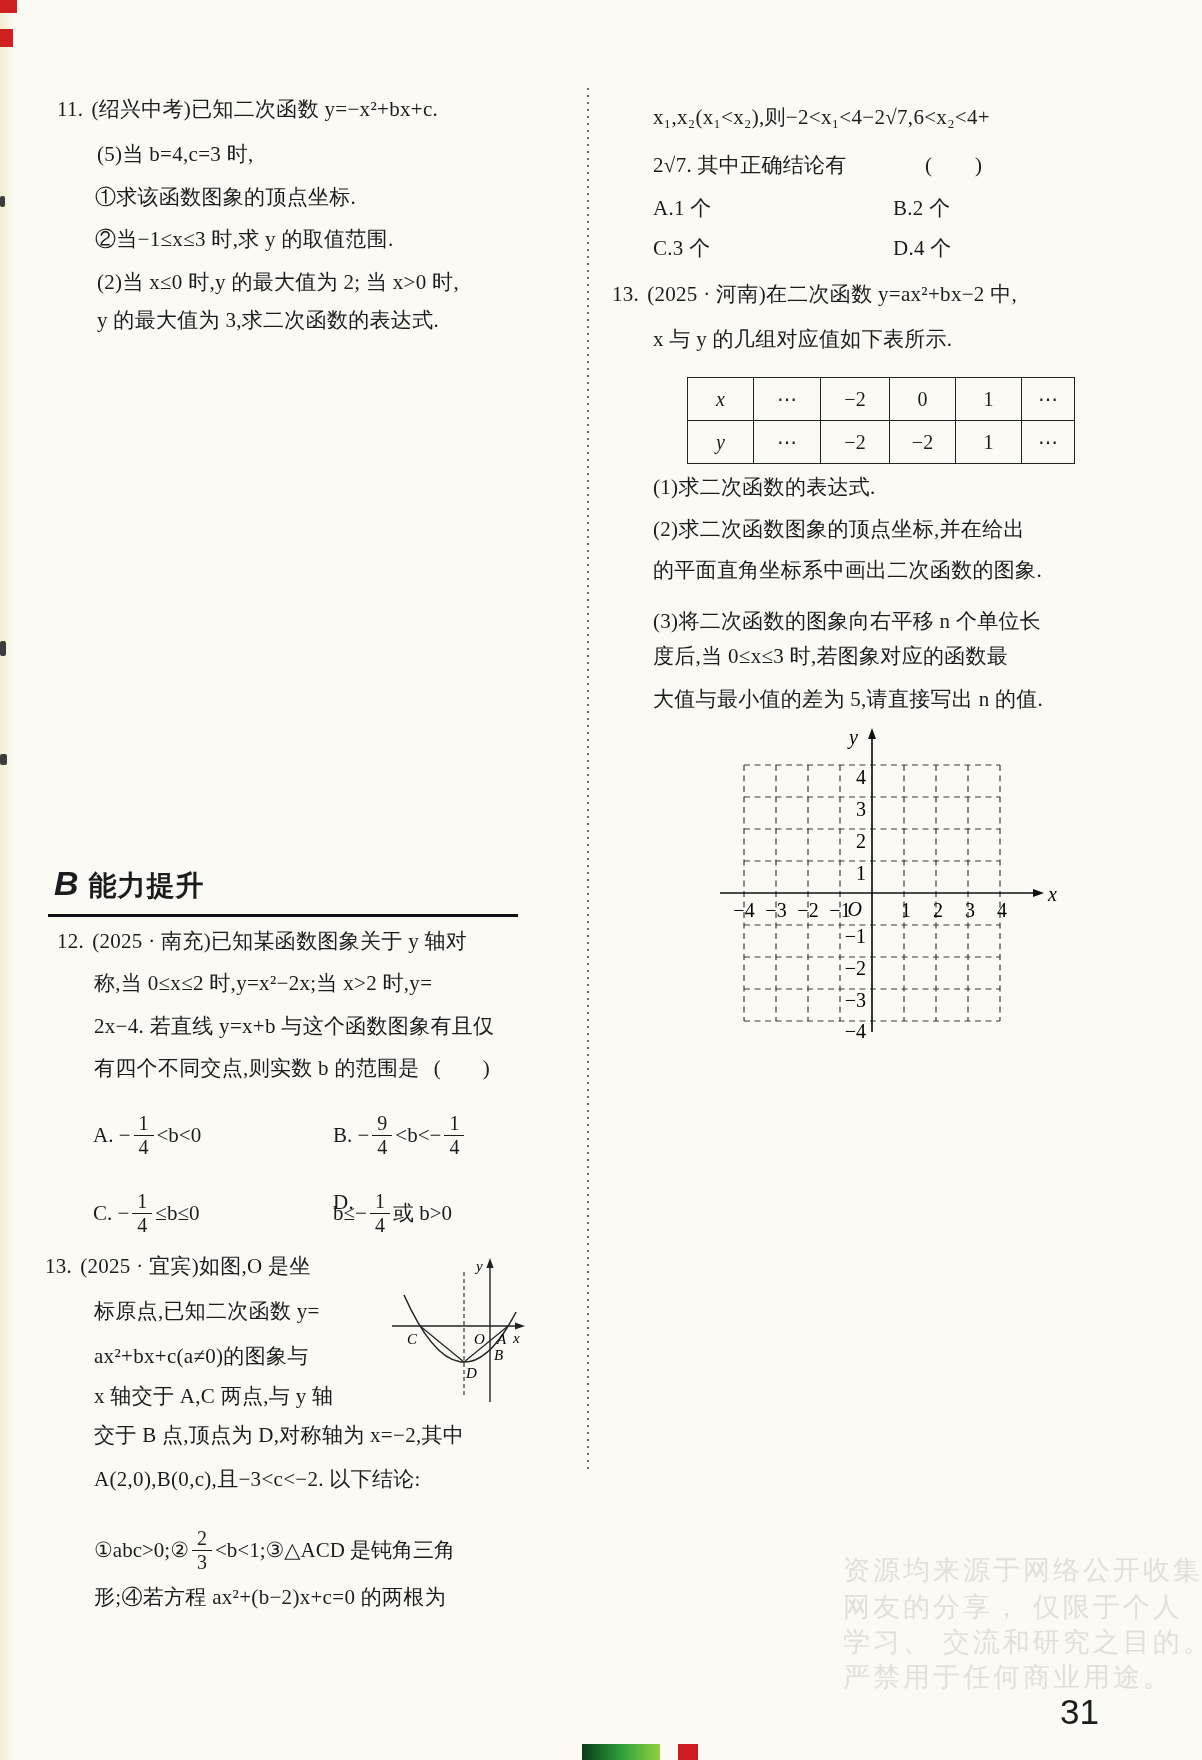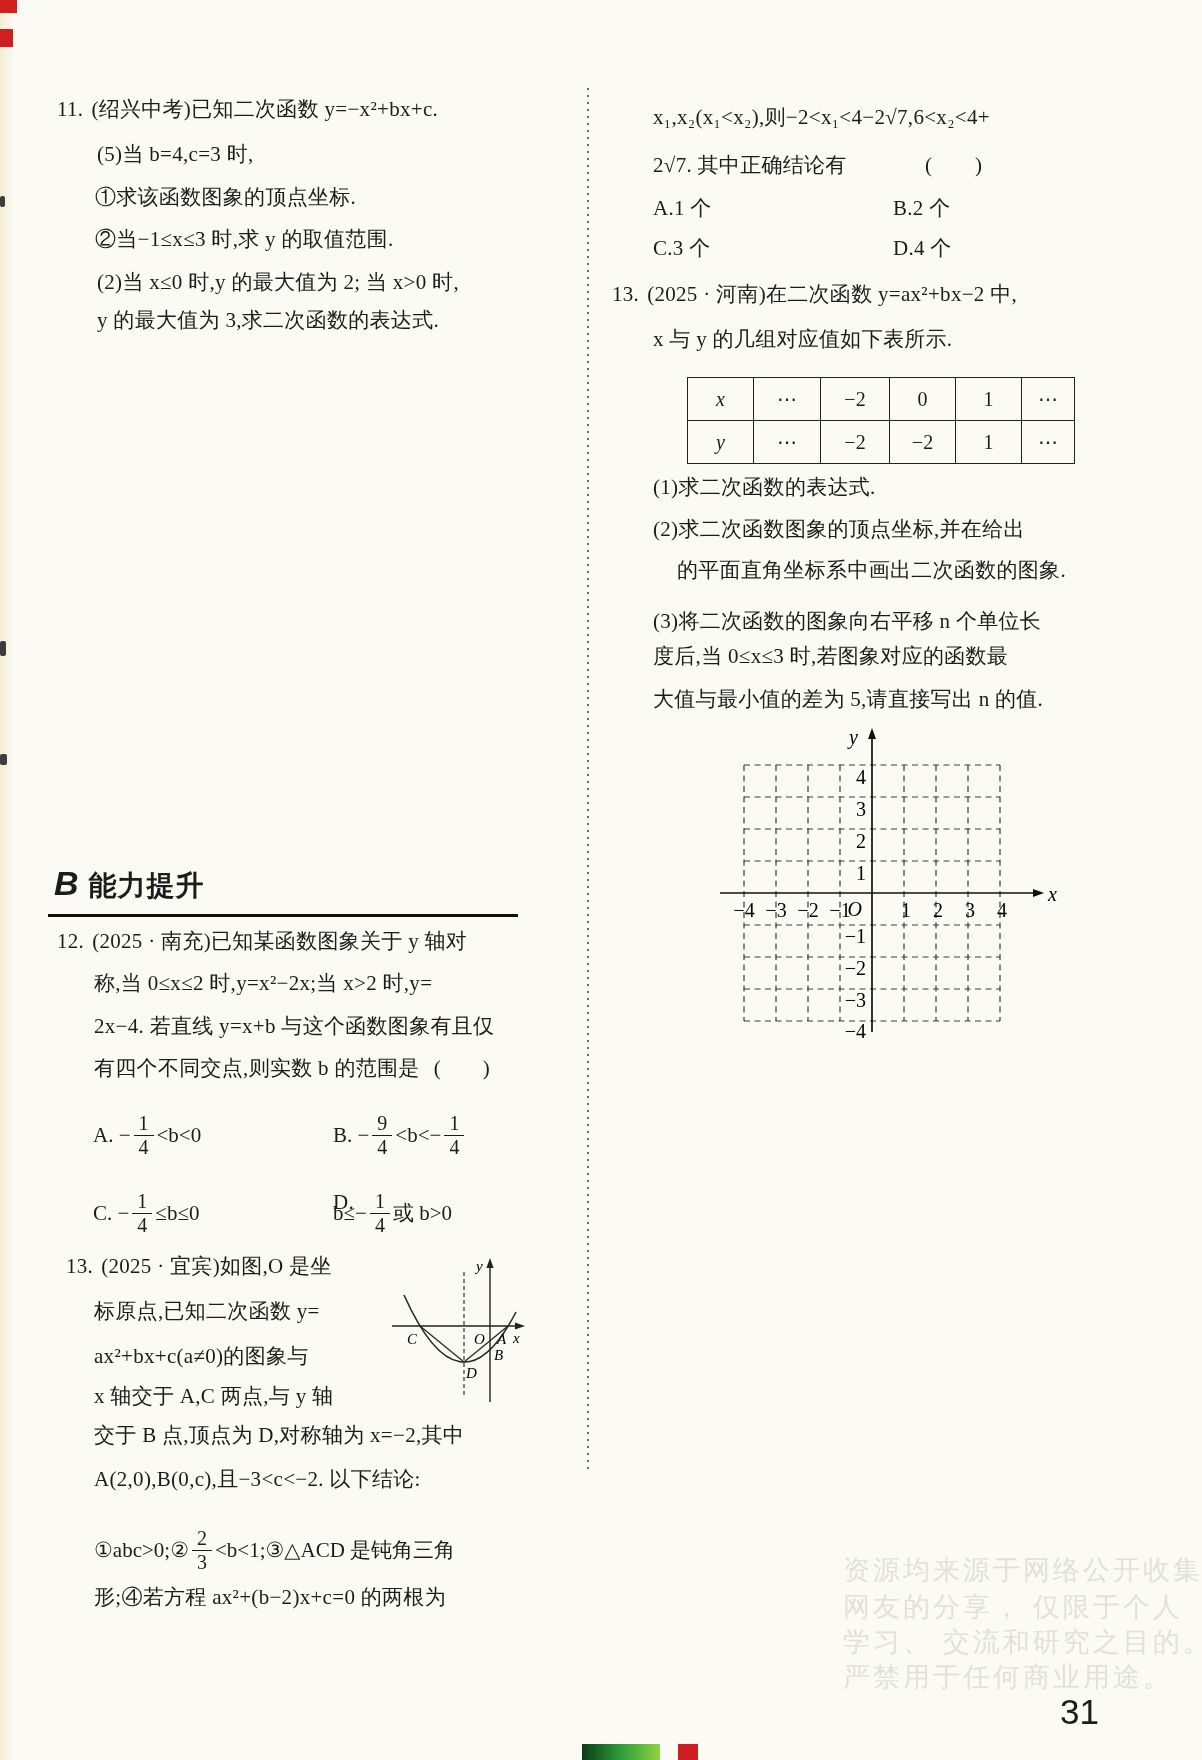--- a/index.html
+++ b/index.html
@@ -91,21 +91,21 @@
 <div class="opt-row" style="left:333px;top:1182px;height:62px;">
   <span style="white-space:pre;">b≤−</span>
     <span class="frac">
       <span class="fn">1</span>
       <span class="fd">4</span>
     </span>
     <span>或 b&gt;0</span>
 </div>
 <div class="line" style="left:333px;top:1190px;font-weight:normal;">D.</div>
 
-<div class="line" style="left:66px;top:1252px;"><span class="pnum">13.</span><span>(2025 · 宜宾)如图,O 是坐</span></div>
+<div class="line" style="left:45px;top:1252px;"><span class="pnum">13.</span><span>(2025 · 宜宾)如图,O 是坐</span></div>
 <div class="line" style="left:94px;top:1297px;">标原点,已知二次函数 y=</div>
 <div class="line" style="left:94px;top:1342px;">ax²+bx+c(a≠0)的图象与</div>
 <div class="line" style="left:94px;top:1382px;">x 轴交于 A,C 两点,与 y 轴</div>
 <div class="line" style="left:94px;top:1421px;">交于 B 点,顶点为 D,对称轴为 x=−2,其中</div>
 <div class="line" style="left:94px;top:1465px;">A(2,0),B(0,c),且−3&lt;c&lt;−2. 以下结论:</div>
 <div class="opt-row" style="left:94px;top:1520px;height:60px;">
   <span>①abc&gt;0;②</span>
     <span class="frac">
       <span class="fn">2</span>
       <span class="fd">3</span>
@@ -159,21 +159,21 @@
     <td>−2</td>
     <td>−2</td>
     <td>1</td>
     <td>⋯</td>
   </tr>
 </tbody>
   </table>
 
 <div class="line" style="left:653px;top:473px;">(1)求二次函数的表达式.</div>
 <div class="line" style="left:653px;top:515px;">(2)求二次函数图象的顶点坐标,并在给出</div>
-<div class="line" style="left:653px;top:556px;margin-left:24px;">的平面直角坐标系中画出二次函数的图象.</div>
+<div class="line" style="left:653px;top:556px;">的平面直角坐标系中画出二次函数的图象.</div>
 <div class="line" style="left:653px;top:607px;text-align:center;">(3)将二次函数的图象向右平移 n 个单位长</div>
 <div class="line" style="left:653px;top:642px;">度后,当 0≤x≤3 时,若图象对应的函数最</div>
 <div class="line" style="left:653px;top:685px;">大值与最小值的差为 5,请直接写出 n 的值.</div>
 
 <svg style="position:absolute;left:700px;top:640px;" width="360" height="400" viewBox="0 0 360 400">
 
   <g stroke="#3a3a3a" stroke-width="1.2" stroke-dasharray="6,4.5">
     <line x1="44" y1="125" x2="300" y2="125"></line>
       <line x1="44" y1="157" x2="300" y2="157"></line>
     <line x1="44" y1="189" x2="300" y2="189"></line>

